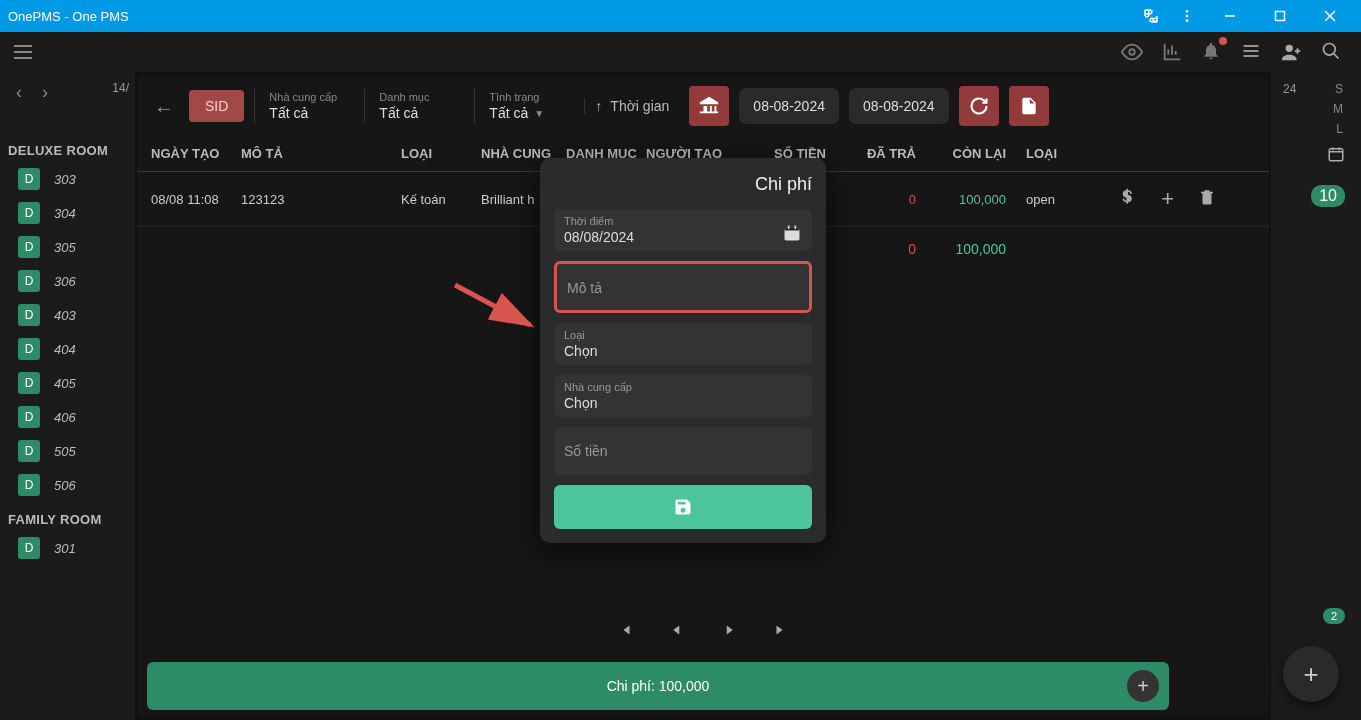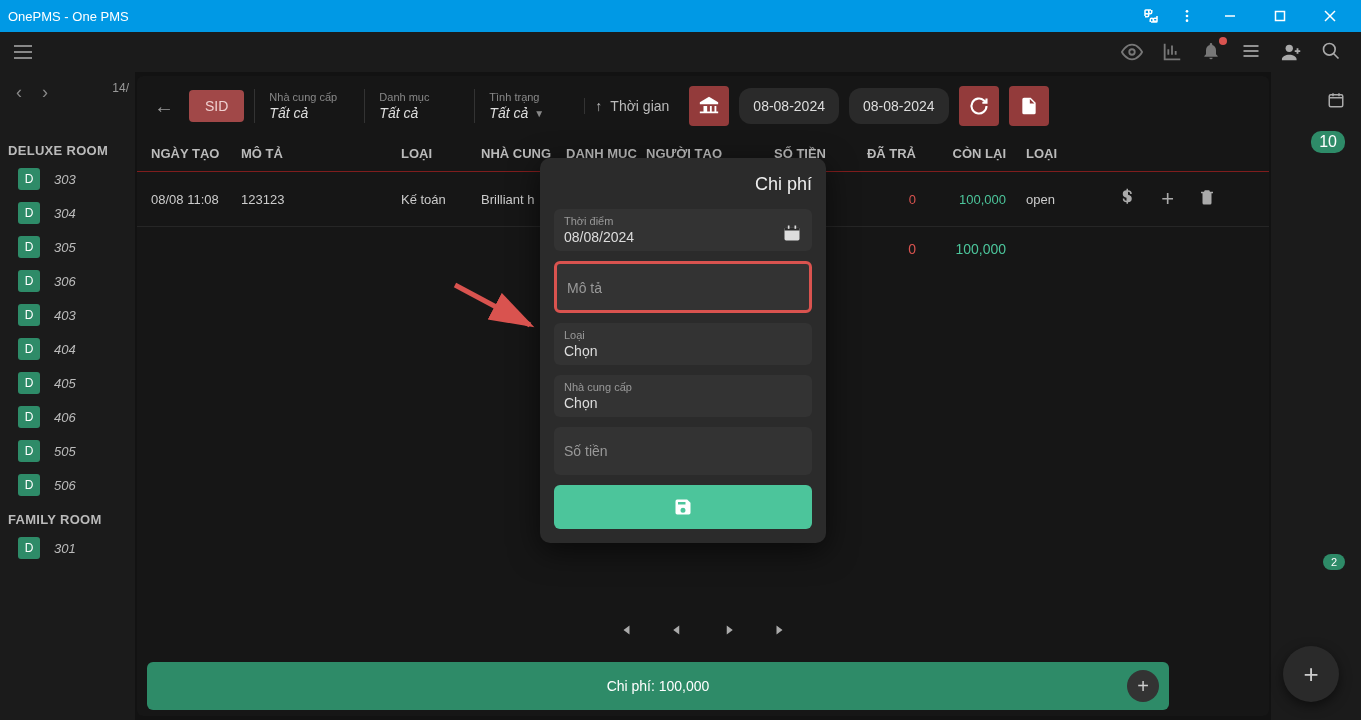--- a/index.html
+++ b/index.html
@@ -36,25 +36,25 @@
 
 .center { flex: 1; position: relative; background: #121212; }
 .panel { position: absolute; left: 0; right: 90px; top: 0; bottom: 0; background: #161616; border-radius: 6px; margin: 4px 2px; display: flex; flex-direction: column; }
 
 
 .toolbar { display: flex; align-items: center; gap: 10px; padding: 10px 12px; }
 .tb-back { width: 30px; color: #999; font-size: 20px; text-align: center; cursor:pointer;}
 .sid-btn { background: #a14848; color: #f0d0d0; padding: 8px 16px; border-radius: 4px; font-size: 14px; }
 .tb-field { display: flex; flex-direction: column; padding: 2px 14px; border-left: 1px solid #333; min-width: 100px; }
 .tb-field .lbl { font-size: 11px; color: #888; }
-.tb-field .val { font-size: 14px; color: #ddd; display: flex; align-items: center; gap: 6px; margin-top: 2px; font-style: italic;}
+.tb-field .val { font-size: 14px; color: #ddd; display: flex; align-items: center; gap: 6px; margin-top: 2px;}
 .tb-field .caret { font-size: 10px; color: #888; }
 .tb-time { display: flex; align-items: center; gap: 8px; color: #bbb; font-size: 14px; padding: 0 10px; border-left: 1px solid #333; }
 .tb-icon-btn { width: 40px; height: 40px; background: #933b3b; border-radius: 4px; display: flex; align-items: center; justify-content: center; color: #fff; }
-.tb-date { background: #2a2a2a; color: #ddd; padding: 10px 14px; border-radius: 12px; font-size: 14px; }
+.tb-date { background: #2a2a2a; color: #ddd; padding: 10px 14px; border-radius: 7px; font-size: 14px; }
 
 
 .tbl-head { display: flex; padding: 10px 14px; color: #bbb; font-size: 13px; font-weight: 600; gap: 0; }
 .tbl-head > div, .tbl-row > div { overflow: hidden; white-space: nowrap; }
 .c-ngaytao { width: 90px; }
 .c-mota { width: 160px; }
 .c-loai { width: 80px; }
 .c-nhacung { width: 85px; }
 .c-danhmuc { width: 80px; }
 .c-nguoitao { width: 100px; }
@@ -376,20 +376,30 @@
         </span>
       </div>
 
       <div class="bottom-bar">
         <span>Chi phí: 100,000</span>
         <div class="plus">+</div>
       </div>
     </div>
 
     <div class="right-rail">
+      <div class="rail-top">
+        <div style="display:flex;width:100%;justify-content:space-between;align-items:flex-start;padding:0 6px;">
+          <span class="rail-date">24</span>
+          <div class="sml" style="padding-right:6px;">
+            <span>S</span>
+            <span>M</span>
+            <span>L</span>
+          </div>
+        </div>
+      </div>
       <div class="rail-row">
         <span class="rail-cal">
           <svg width="18" height="18" viewBox="0 0 24 24" fill="none" stroke="#aaa" stroke-width="2">
               <rect x="3" y="5" width="18" height="16" rx="2"></rect>
               <line x1="3" y1="9" x2="21" y2="9"></line>
               <line x1="8" y1="3" x2="8" y2="7"></line>
               <line x1="16" y1="3" x2="16" y2="7"></line>
             </svg>
         </span>
       </div>

